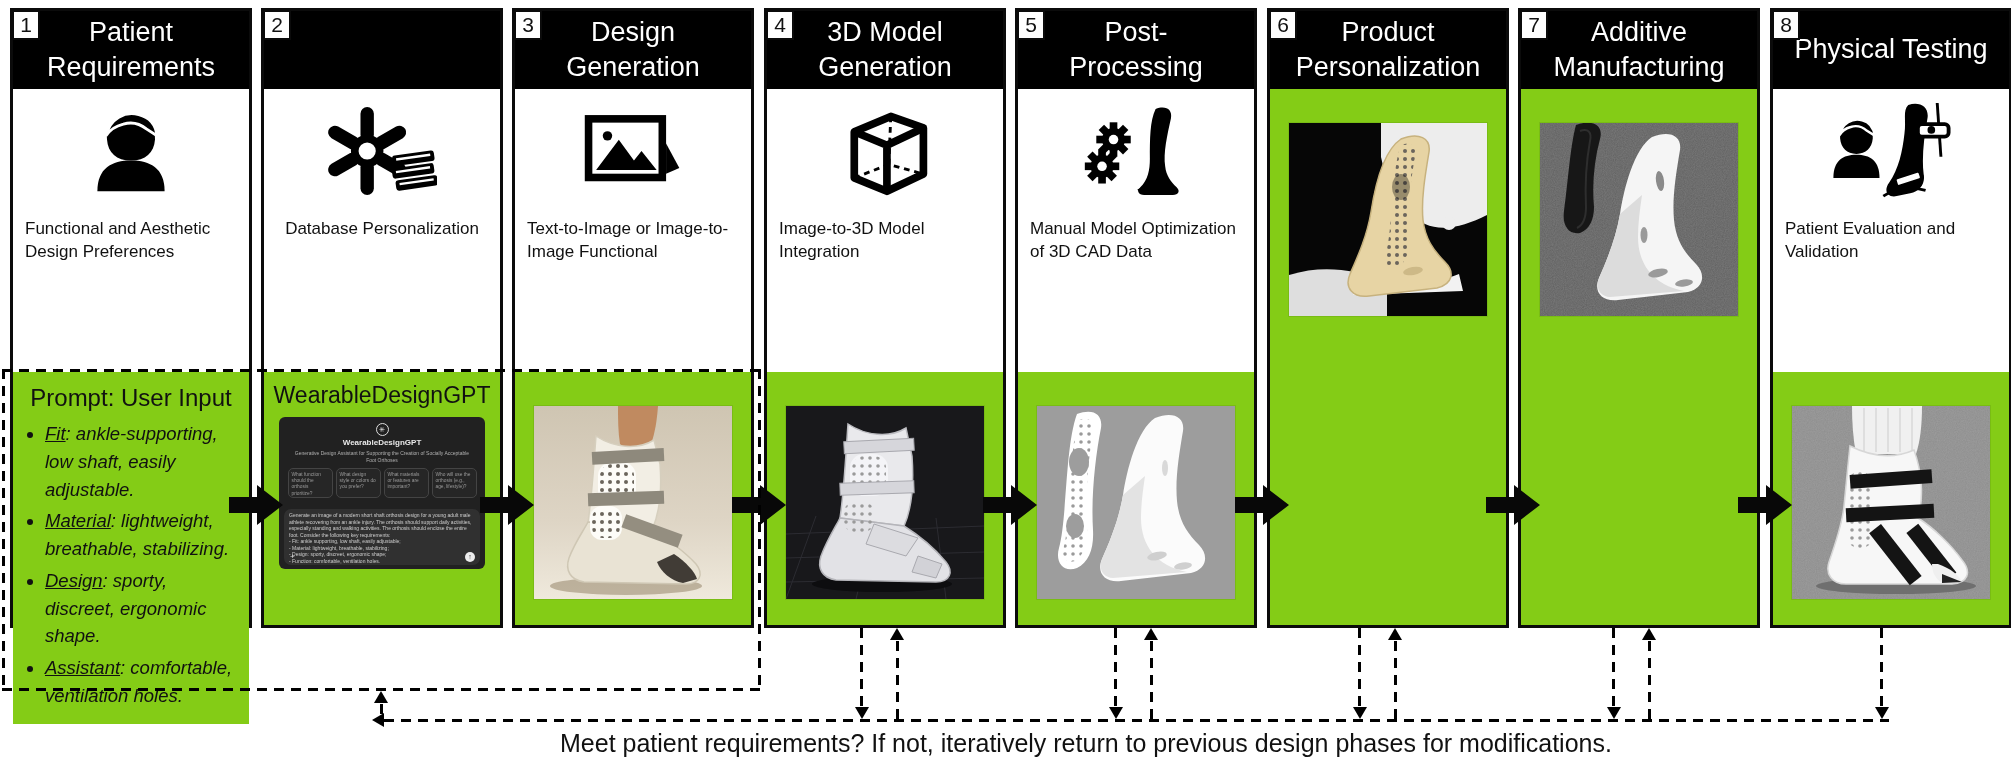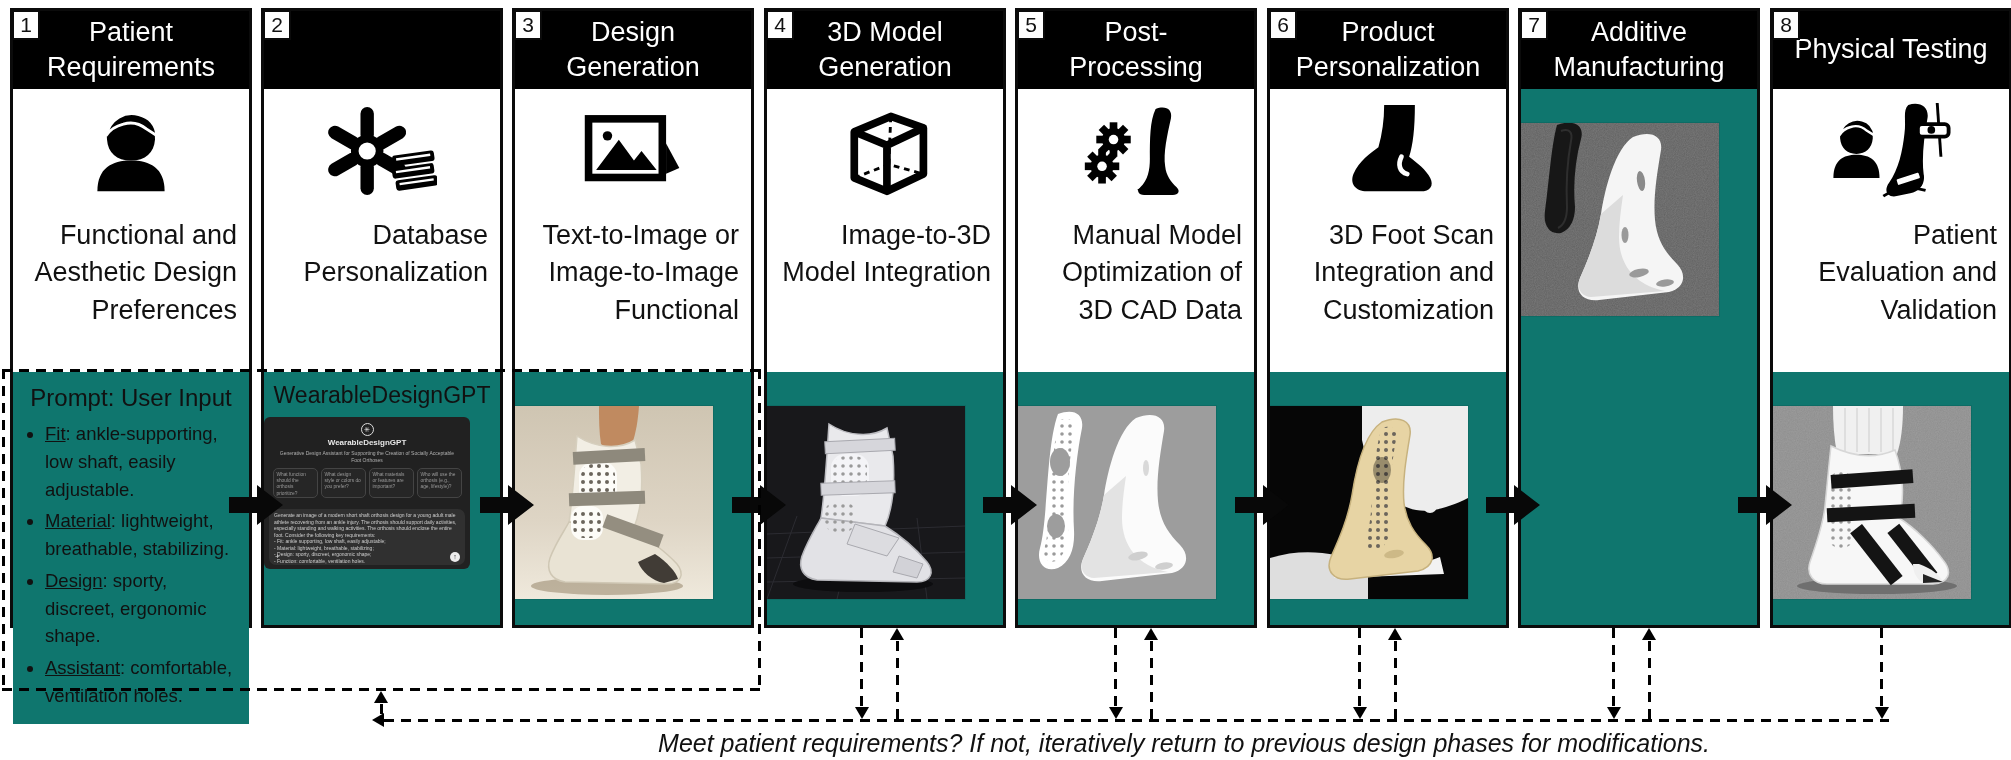--- a/index.html
+++ b/index.html
@@ -13,29 +13,29 @@
 
        display:flex;align-items:center;justify-content:center;text-align:center;
        font-size:27px;line-height:1.3;padding:2px 10px;box-sizing:border-box;}
   .col-header .hdr-text{display:block;max-width:210px;}
   .col-header .hdr-narrow{max-width:150px;}
   .num-badge{position:absolute;left:-1px;top:-1px;width:28px;height:30px;background:#fff;
        border:2px solid #0b0b0b;box-sizing:border-box;color:#111;font-size:21px;
        display:flex;align-items:center;justify-content:center;z-index:3;}
   .col-mid{flex:0 0 283px;display:flex;flex-direction:column;align-items:center;background:#fff;}
   .icon-box{height:112px;display:flex;align-items:center;justify-content:center;margin-top:6px;}
-  .desc{font-size:27px;line-height:1.38;text-align:right;max-width:212px;margin-top:10px;}
-  .col-content{flex:1 1 auto;background:#0f766e;display:flex;flex-direction:column;
-       box-sizing:border-box;}
+  .desc{font-size:17px;line-height:1.38;text-align:left;max-width:212px;margin-top:10px;}
+  .col-content{flex:1 1 auto;background:#84cc16;display:flex;flex-direction:column;
+       align-items:center;box-sizing:border-box;}
   .scene{margin-top:34px;box-shadow:0 0 0 1px rgba(0,0,0,0.08);}
 
   
   .prompt-panel{width:100%;height:100%;box-sizing:border-box;padding:10px 12px;}
   .prompt-title{font-size:24px;text-align:center;margin:2px 0 8px 0;}
-  .prompt-list{margin:0;padding-left:20px;font-size:18.5px;line-height:1.5;}
+  .prompt-list{margin:0;padding-left:20px;font-style:italic;font-size:18.5px;line-height:1.5;}
   .prompt-list li{margin-bottom:4px;}
   .prompt-lead{text-decoration:underline;}
 
   
   .gpt-heading{font-size:23px;margin:10px 0 8px 0;text-align:center;}
   .gpt-shot{width:206px;height:152px;background:#212121;border-radius:6px;position:relative;
        overflow:hidden;padding:5px 5px 4px 5px;box-sizing:border-box;color:#e8e8e8;}
   .gpt-logo{width:11px;height:11px;margin:1px auto 1px auto;border:1px solid #ddd;border-radius:50%;
        display:flex;align-items:center;justify-content:center;font-size:7px;color:#eee;}
   .gpt-name{text-align:center;font-size:8px;font-weight:bold;margin-top:2px;}
@@ -59,22 +59,22 @@
   .iter-label{position:absolute;left:2px;top:648px;width:759px;text-align:center;
        font-style:italic;font-size:24px;z-index:6;}
 
   
   .tri-up{position:absolute;width:0;height:0;border-left:7px solid transparent;
        border-right:7px solid transparent;border-bottom:12px solid #000;z-index:6;}
   .tri-down{position:absolute;width:0;height:0;border-left:7px solid transparent;
        border-right:7px solid transparent;border-top:12px solid #000;z-index:6;}
   .tri-left{position:absolute;width:0;height:0;border-top:7px solid transparent;
        border-bottom:7px solid transparent;border-right:12px solid #000;z-index:6;}
-  .feedback-text{position:absolute;left:560px;top:729px;width:1150px;text-align:right;
-       font-size:25px;z-index:6;font-style:italic;}
+  .feedback-text{position:absolute;left:560px;top:729px;width:1150px;text-align:left;
+       font-size:25px;z-index:6;}
 </style>
 </head>
 <body>
 
 <div id="stage">
 
   <svg width="0" height="0" style="position:absolute" aria-hidden="true">
     <defs>
       <pattern id="holesWarm" width="8" height="8" patternUnits="userSpaceOnUse">
           <circle cx="4" cy="4" r="2" fill="#6b655c"></circle>
@@ -302,29 +302,20 @@
         <ellipse cx="128" cy="62" rx="3" ry="8" fill="#d9d9d9"></ellipse>
       </svg>
     </div>
   </div>
 
   <div class="col" style="left:1267px">
     <div class="col-header">
       <div class="num-badge">6</div>
       <span class="hdr-text">Product Personalization</span>
     </div>
-    <div class="col-mid">
-      <div class="icon-box">
-        <svg width="100" height="96" viewBox="0 0 104 100">
-          <path d="M48,2 L80,2 C80,26 78,44 74,56 C82,62 92,70 96,78 C100,86 96,92 86,92 L30,92 C18,92 12,84 16,74 C22,60 34,52 42,46 C46,32 48,18 48,2 Z" fill="#000"></path>
-          <path d="M66,56 C62,64 64,72 72,74" stroke="#fff" stroke-width="5" fill="none" stroke-linecap="round"></path>
-        </svg>
-      </div>
-      <div class="desc">3D Foot Scan Integration and Customization</div>
-    </div>
     <div class="col-content">
       <svg class="scene" width="198" height="193" viewBox="0 0 198 193">
         <rect width="198" height="193" fill="#060606"></rect>
         <path d="M92,0 L198,0 L198,92 C176,103 154,109 136,101 C114,92 98,64 92,34 Z" fill="#ededed"></path>
         <circle cx="100" cy="30" r="6" fill="#ededed"></circle>
           <circle cx="96" cy="60" r="7" fill="#ededed"></circle>
         <circle cx="128" cy="96" r="8" fill="#ededed"></circle>
           <circle cx="160" cy="100" r="7" fill="#ededed"></circle>
         <path d="M0,152 C34,142 62,146 98,158 L98,193 L0,193 Z" fill="#dedede"></path>
         <path d="M70,150 C100,163 142,163 170,151 L174,168 L64,172 Z" fill="#f2f2f2"></path>

